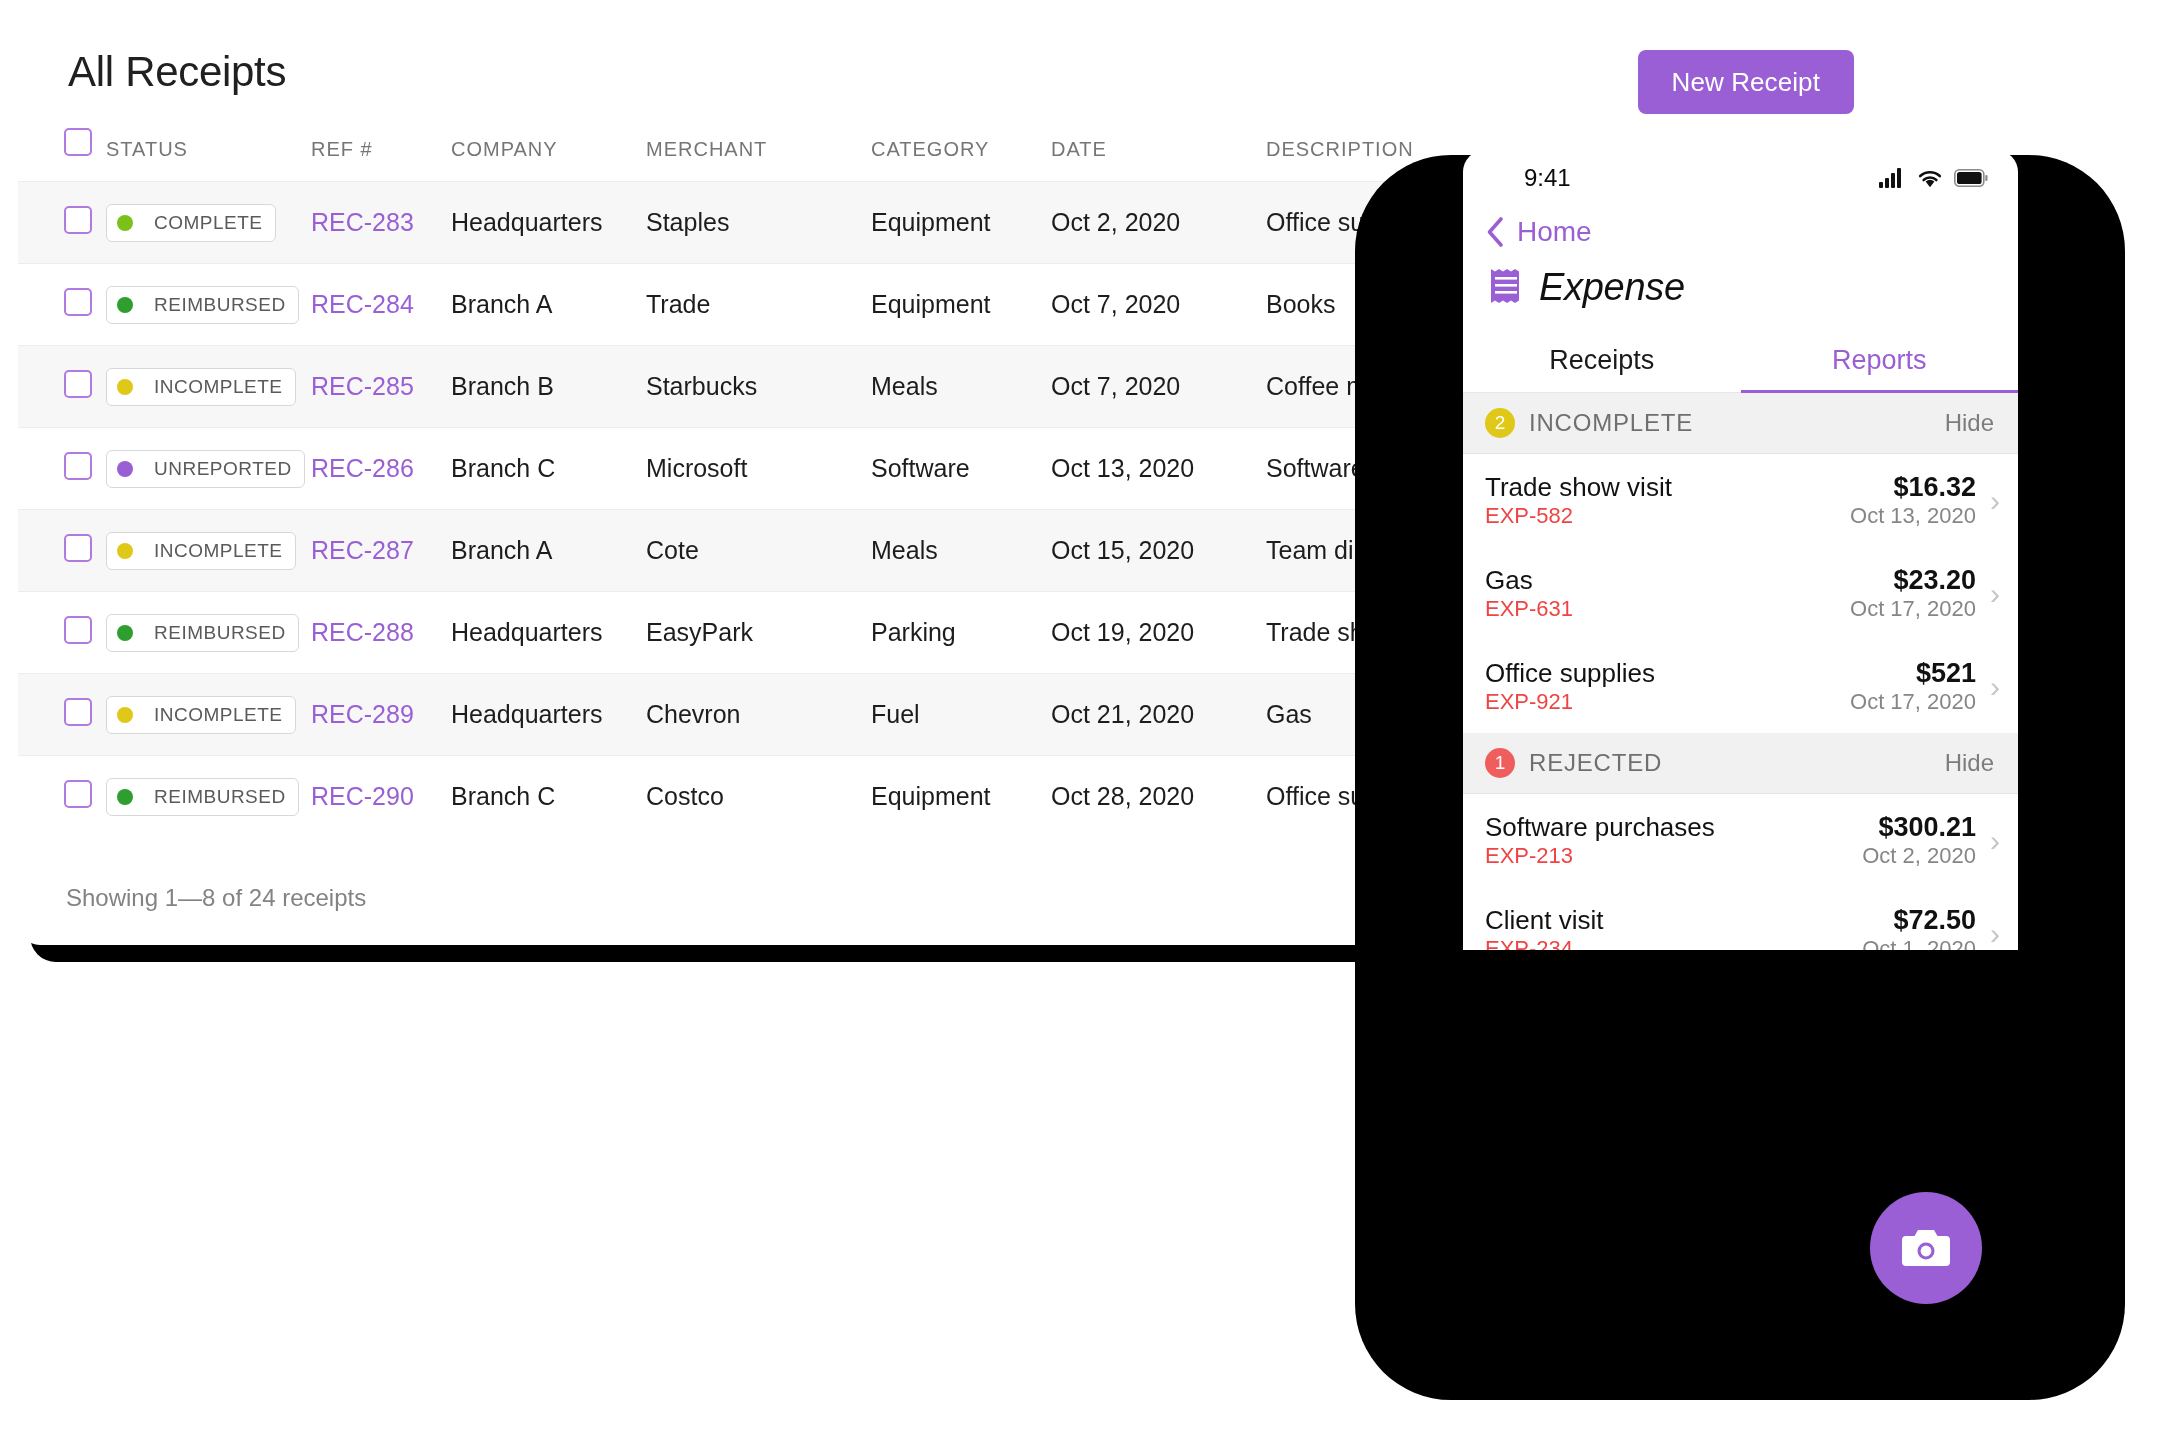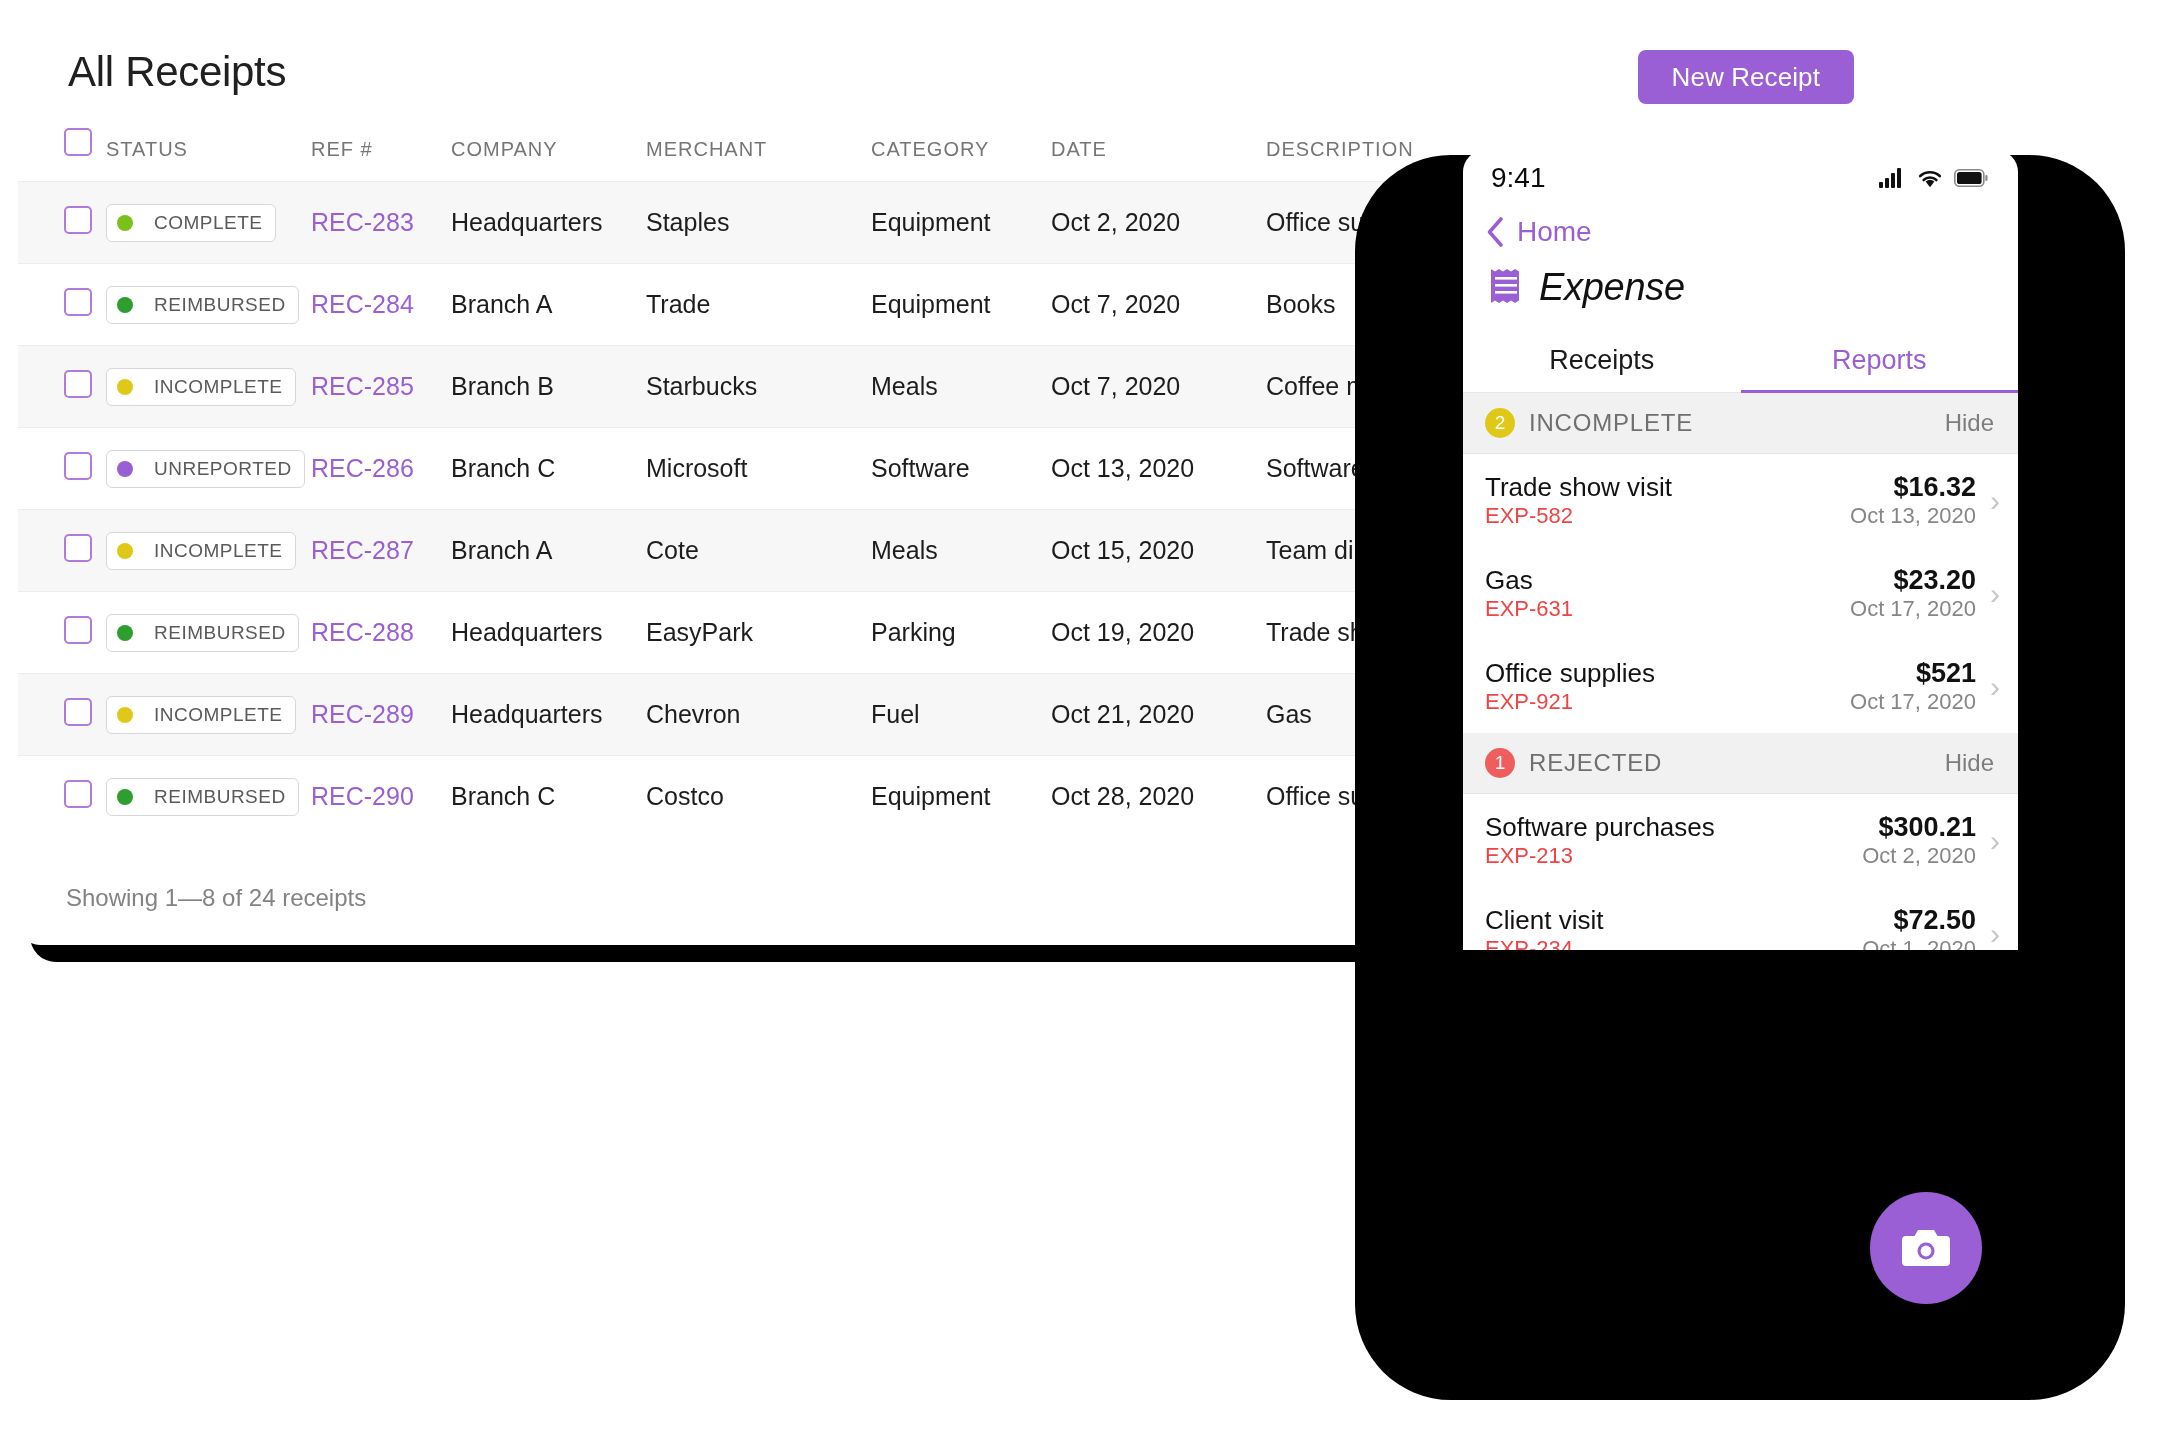--- a/index.html
+++ b/index.html
@@ -40,21 +40,21 @@
     letter-spacing: -0.3px;
   }
   .new-receipt-btn {
     position: absolute;
     right: 52px; top: 40px;
     background: #9a5fd4;
     color: #ffffff;
     border: none;
     border-radius: 8px;
     padding: 0 34px;
-    height: 54px;
+    height: 64px;
     font-size: 26px;
     font-family: "Liberation Sans", sans-serif;
     cursor: pointer;
     letter-spacing: 0.1px;
   }
 
   
   table.receipts {
     width: 100%;
     border-collapse: collapse;
@@ -138,21 +138,21 @@
     overflow: hidden;
     font-family: "Liberation Sans", sans-serif;
   }
   .statusbar {
     height: 56px;
     display: flex;
     align-items: center;
     justify-content: space-between;
     padding: 0 30px 0 28px;
   }
-  .sb-time { font-size: 28px; color: #0b0b0b; font-weight: 400; }
+  .sb-time { font-size: 24px; color: #0b0b0b; font-weight: 400; margin-left: 33px; }
   .sb-icons { display: flex; align-items: center; gap: 11px; }
 
   .backrow {
     display: flex;
     align-items: center;
     gap: 12px;
     padding: 10px 0 0 22px;
     cursor: pointer;
   }
   .back-label { color: #9a5fd4; font-size: 28px; }

